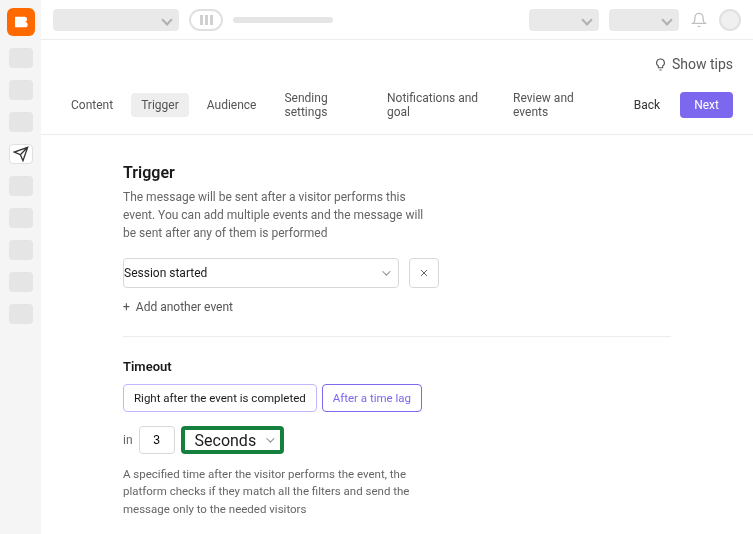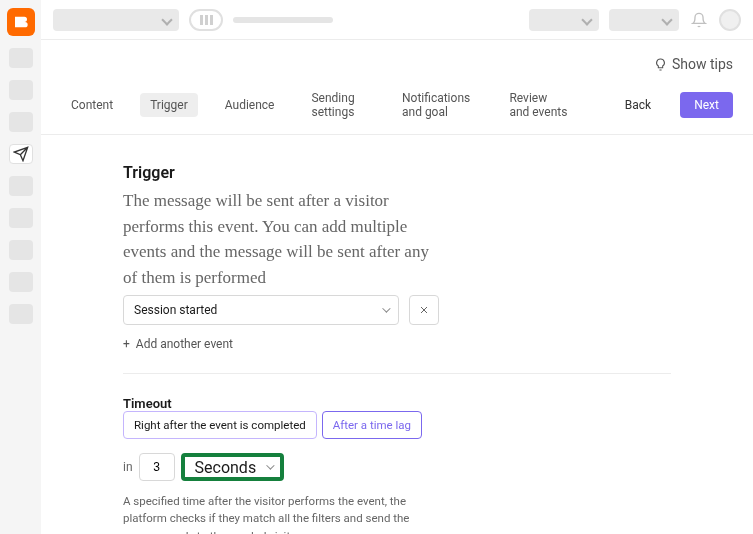--- a/index.html
+++ b/index.html
@@ -20,35 +20,35 @@
 .topbar-spacer { flex:1; }
 .topbar-icon { width:20px; height:20px; display:flex; align-items:center; justify-content:center; color:#c0c0c0; }
 .topbar-avatar { width:22px; height:22px; border-radius:50%; border:2px solid #e0e0e0; background:#f0f0f0; }
 .header { padding: 16px 20px 0; display:flex; align-items:center; }
 .breadcrumb { font-size: 18px; display:flex; align-items:center; gap:8px; }
 .bc-parent { color:#1a1a1a; font-weight:500; }
 .bc-chev { color:#c0c0c0; }
 .bc-current { color:#b0b0b0; }
 .header-spacer { flex:1; }
 .show-tips { font-size:14px; color:#555; display:flex; align-items:center; gap:5px; cursor:pointer; }
-.tabs-row { display:flex; align-items:center; padding: 14px 20px 10px; gap: 17px; }
+.tabs-row { display:flex; align-items:center; padding: 14px 20px 10px; gap: 8px; }
 .tab { padding: 5px 10px; font-size:12px; color:#555; border-radius:4px; cursor:pointer; }
 .tab.active { background:#eeeeee; }
 .tabs-spacer { flex:1; }
 .btn-back { padding:5px 12px; font-size:12px; color:#333; cursor:pointer; }
 .btn-next { padding:6px 14px; font-size:12px; background:#7b68ee; color:#fff; border-radius:4px; cursor:pointer; }
 .content { flex:1; overflow-y:auto; border-top:1px solid #ececec; }
 .panel { max-width:548px; margin:0 auto; padding: 28px 0 40px; }
 .section { padding-bottom:22px; margin-bottom:22px; border-bottom:1px solid #ececec; }
 .section:last-child { border-bottom:none; margin-bottom:0; }
 .h { font-size:16px; font-weight:600; margin-bottom:6px; }
-.h2 { font-size:13px; font-weight:600; }
-.desc { font-size:17px; color:#666; line-height:1.5; margin-bottom:5px; max-width: 310px; font-family: Liberation Serif, serif; }
+.h2 { font-size:13px; font-weight:600; margin-bottom:10px; }
+.desc { font-size:12px; color:#666; line-height:1.5; margin-bottom:16px; max-width: 310px; }
 .row { display:flex; gap:10px; align-items:center; }
-.select { flex:1; max-width:276px; border:1px solid #d8d8d8; border-radius:4px; height:30px; display:flex; align-items:center; padding:0 10px; font-size:12px; cursor:pointer; position:relative; }
+.select { flex:1; max-width:276px; border:1px solid #d8d8d8; border-radius:4px; height:30px; display:flex; align-items:center; padding:0 0; font-size:12px; cursor:pointer; position:relative; }
 .select::after { content:''; position:absolute; right:10px; border: solid #888; border-width: 0 1.5px 1.5px 0; padding:2.5px; transform: rotate(45deg) translateY(-2px); }
 .icon-btn { width:30px; height:30px; border:1px solid #d8d8d8; border-radius:4px; display:flex; align-items:center; justify-content:center; cursor:pointer; color:#666; }
 .add-link { margin-top:12px; font-size:12px; color:#555; display:flex; align-items:center; gap:6px; cursor:pointer; }
 .seg-group { display:flex; gap:5px; margin-bottom:14px; flex-wrap:wrap; }
 .seg { border:1px solid #c4b5fd; border-radius:4px; padding:6px 10px; font-size:11.5px; cursor:pointer; background:#fff; }
 .seg.active { border-color:#7b68ee; color:#7b68ee; }
 .inline { display:flex; align-items:center; gap:6px; margin-bottom:12px; }
 .lbl { font-size:12px; color:#666; }
 .numbox { width:36px; height:28px; border:1px solid #d8d8d8; border-radius:4px; text-align:center; font-size:12px; }
 .unit-select { border:4px solid #15803d; border-radius:4px; height:28px; padding:0 24px 0 10px; font-size:16px; cursor:pointer; position:relative; display:flex; align-items:center; }

